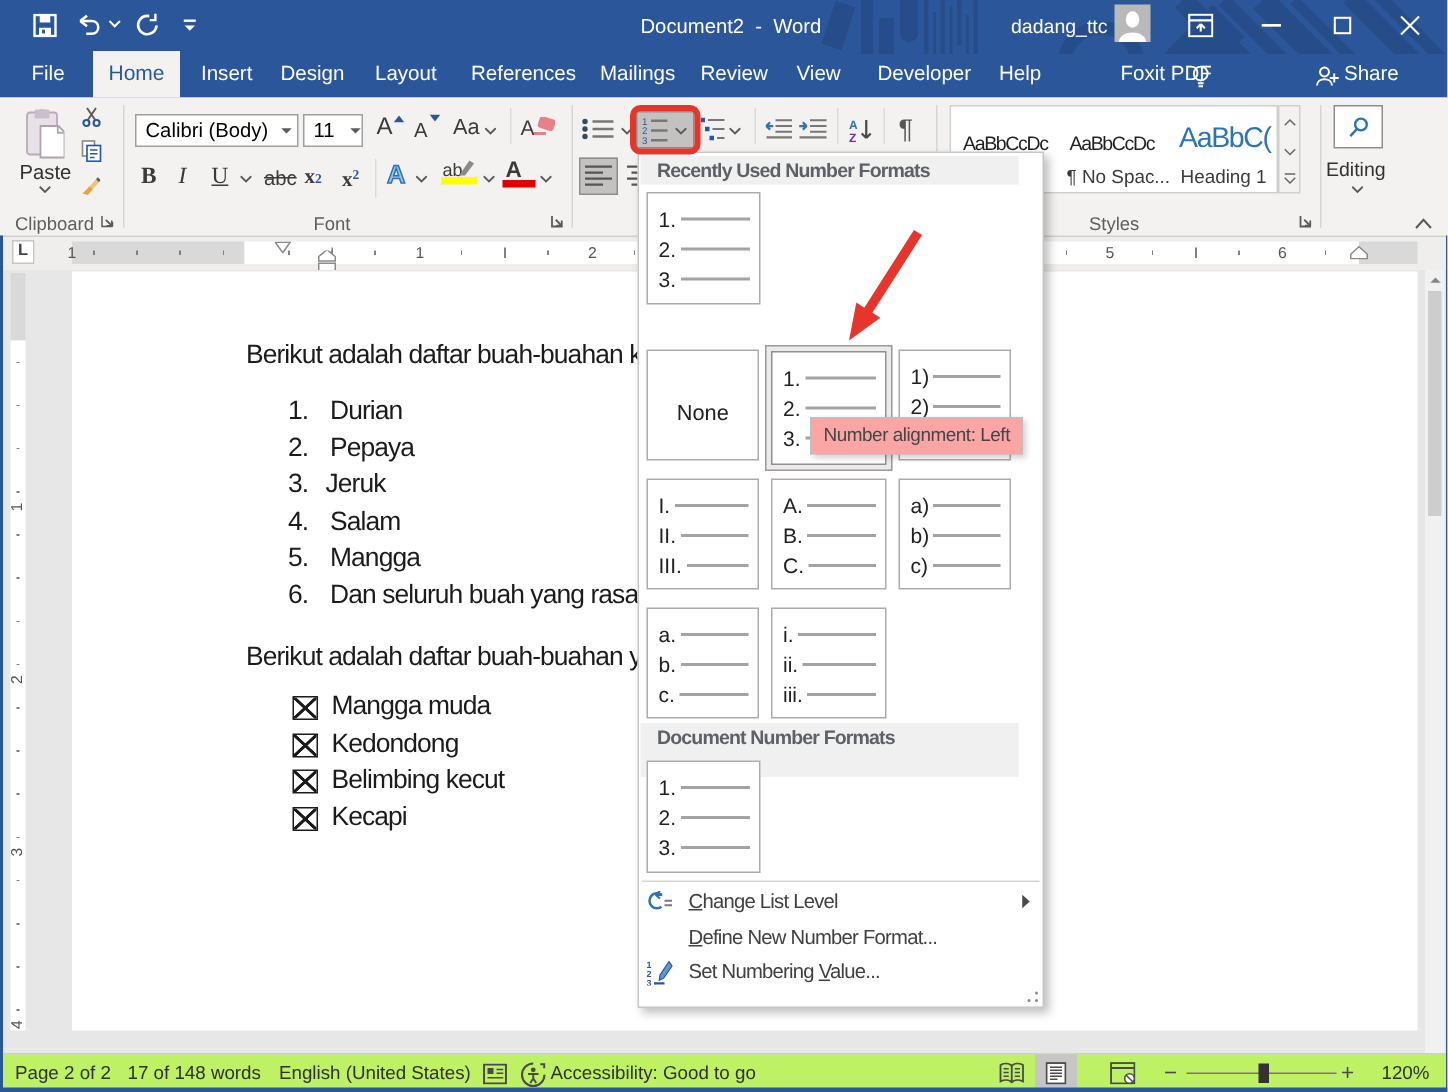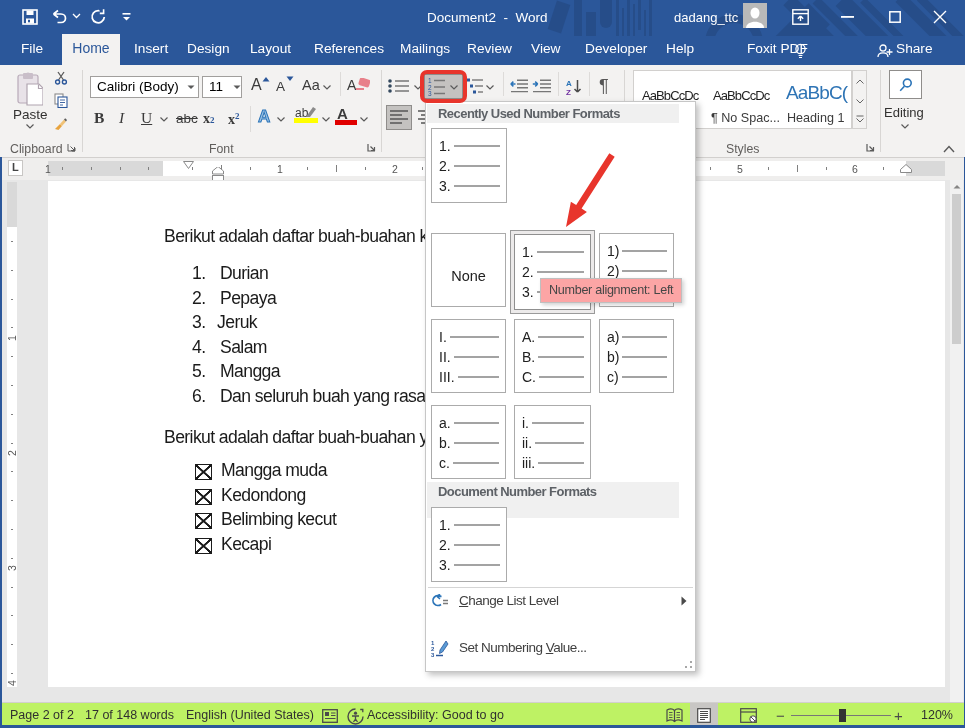--- a/index.html
+++ b/index.html
@@ -594,20 +594,21 @@
 
   <svg class="abs" style="left:6px;top:492px;" width="17" height="14" viewBox="0 0 17 14">
     <path d="M9 2.5 A 5 5 0 1 0 9 10.5" fill="none" stroke="#2b74b8" stroke-width="1.7"></path>
     <path d="M5 2.5 L9.5 2.5 M5 2.5 L8 0 M5 2.5 L8 5" stroke="#2b74b8" stroke-width="1.5" fill="none"></path>
     <path d="M11 6.5 L16 6.5 M11 9.5 L16 9.5" stroke="#7a7a7a" stroke-width="1.4"></path>
   </svg>
   <div class="dd-item" style="top:491px;left:33px;"><span style="text-decoration:underline;">C</span>hange List Level</div>
   <svg class="abs" style="left:255px;top:494px;" width="6" height="10" viewBox="0 0 6 10">
       <path d="M0.5 0.5 L5.5 5 L0.5 9.5 Z" fill="#4a4a4a"></path>
     </svg>
+  <div class="dd-item" style="top:515px;left:33px;"><span style="text-decoration:underline;">D</span>efine New Number Format...</div>
   <svg class="abs" style="left:5px;top:537px;" width="18" height="18" viewBox="0 0 18 18">
     <text x="0" y="6" font-size="6" fill="#2b579a" font-family="Liberation Sans" font-weight="bold">1</text>
     <text x="0" y="12" font-size="6" fill="#2b579a" font-family="Liberation Sans" font-weight="bold">2</text>
     <text x="0" y="18" font-size="6" fill="#2b579a" font-family="Liberation Sans" font-weight="bold">3</text>
     <path d="M15 2 L9 11 L8.5 14.5 L11.5 13 L17 5 Z" fill="#5a9bd5" stroke="#2b579a" stroke-width="0.8"></path>
     <path d="M5 16.5 L12 16.5" stroke="#2b579a" stroke-width="1.5"></path>
   </svg>
   <div class="dd-item" style="top:538px;left:33px;">Set Numbering <span style="text-decoration:underline;">V</span>alue...</div>
   <svg class="abs" style="left:258px;top:558px;" width="9" height="9" viewBox="0 0 9 9">
     <circle cx="2" cy="7" r="1" fill="#8a8a8a"></circle>

